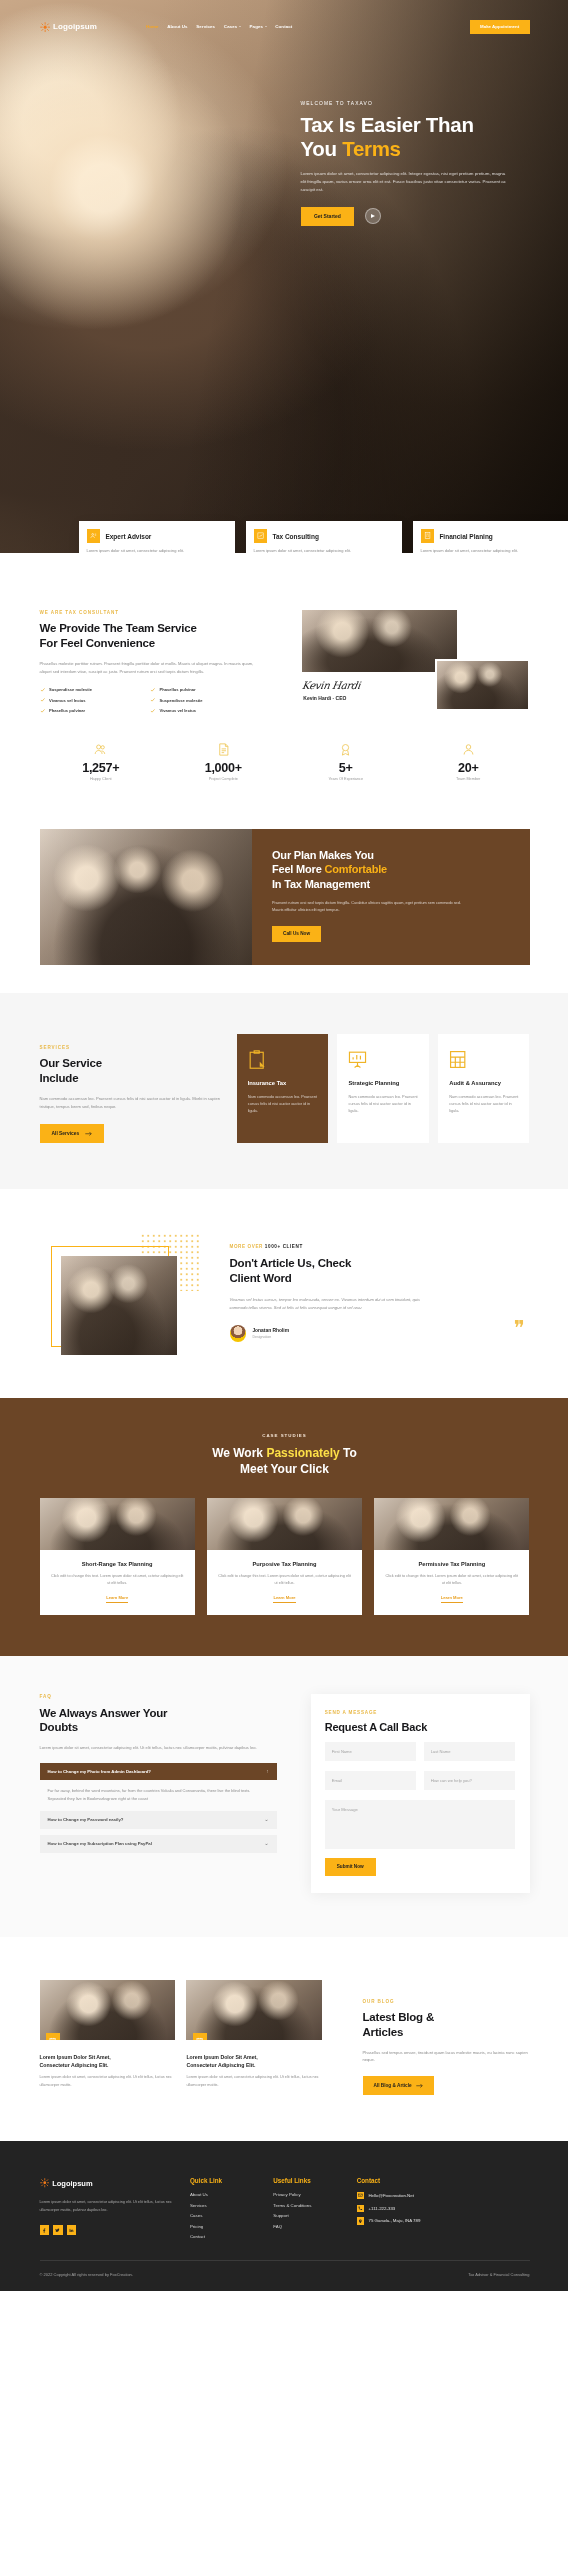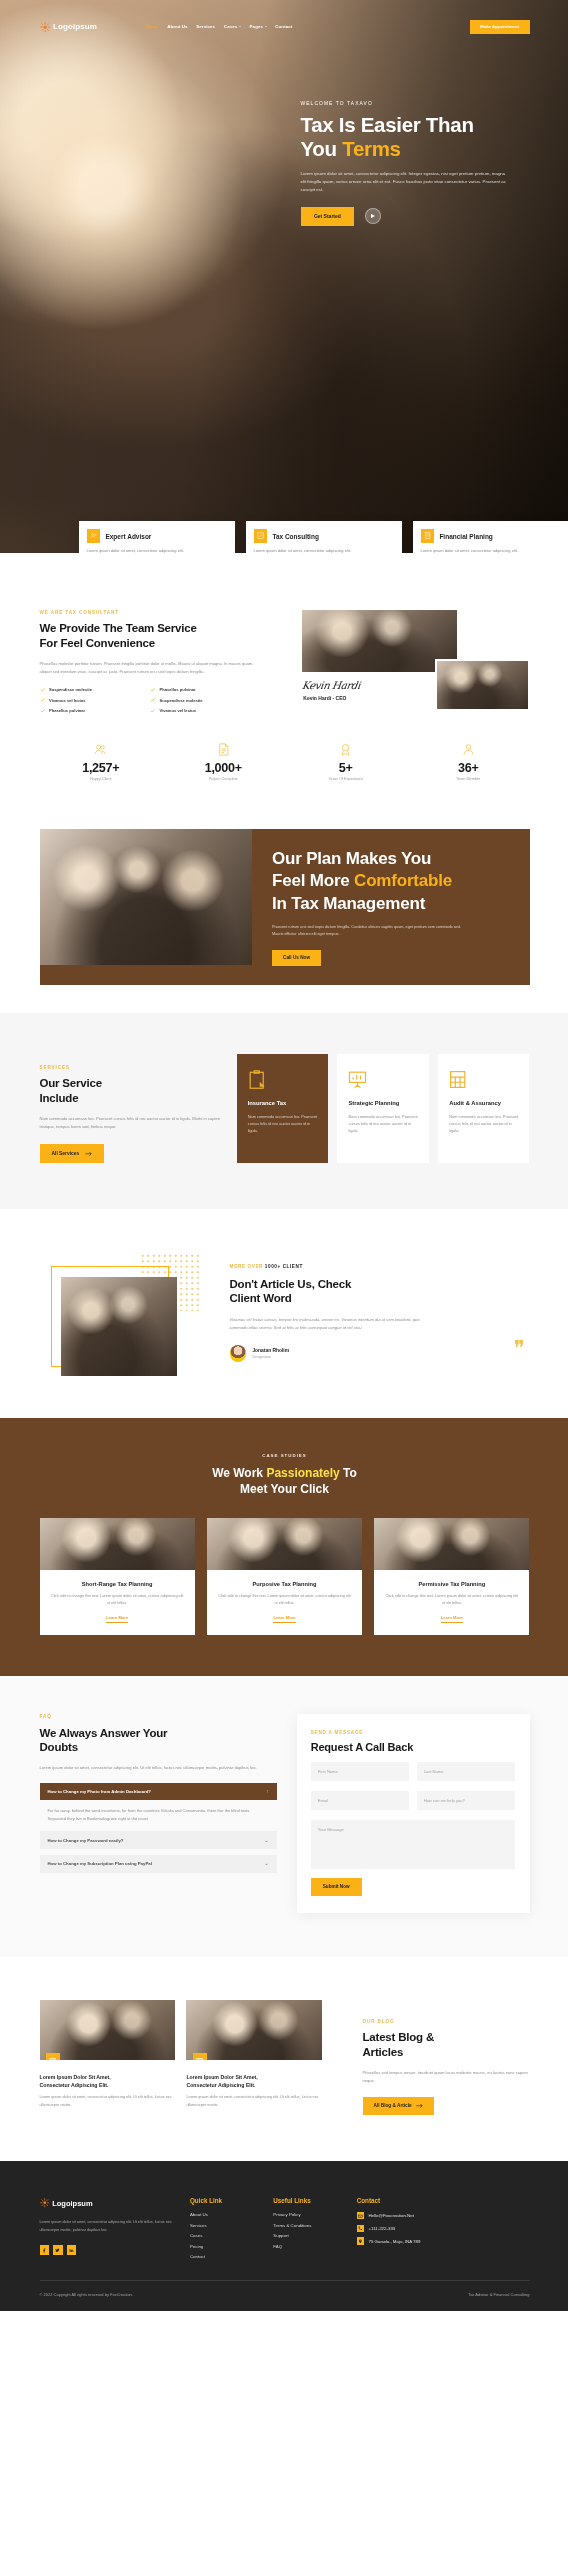--- a/index.html
+++ b/index.html
@@ -117,21 +117,21 @@
   
   .plan { width: 490px; margin: 27px auto 0; display: flex; background: #6b4526; }
   .plan-img { width: 212px; height: 136px; flex: 0 0 212px; background: linear-gradient(140deg,#d8cabb,#9d8875 40%,#5b4a3b); position: relative; overflow: hidden; }
   .plan-img:after{content:"";position:absolute;inset:0;background:
     radial-gradient(circle at 22% 36%, rgba(252,236,214,.85) 0 6%, rgba(0,0,0,0) 18%),
     radial-gradient(circle at 46% 30%, rgba(250,232,208,.8) 0 5%, rgba(0,0,0,0) 16%),
     radial-gradient(circle at 72% 38%, rgba(248,228,202,.8) 0 6%, rgba(0,0,0,0) 18%),
     radial-gradient(ellipse at 50% 88%, rgba(35,26,20,.75) 0 30%, rgba(0,0,0,0) 62%),
     linear-gradient(110deg, rgba(255,255,255,.1), rgba(0,0,0,.3));}
   .plan-body { flex: 1; padding: 19px 20.5px; }
-  .plan-title { color: #fff; font-size: 17px; line-height: 1.34; font-weight: 700; letter-spacing: -0.2px; }
+  .plan-title { color: #fff; font-size: 11px; line-height: 1.34; font-weight: 700; letter-spacing: -0.2px; }
   .plan-title .hl { color: #FBB216; }
   .plan-text { color: rgba(255,255,255,.72); font-size: 3.8px; line-height: 1.95; margin-top: 8px; width: 196px; }
   .plan-btn { margin-top: 11px; background: #FBB216; color: #1d1d1d; border: none; font-size: 4.7px; font-weight: 700; padding: 5.5px 11px; cursor: pointer; }
 
   
   .services { background: #f6f6f6; padding: 41px 0 46px; margin-top: 28.4px; }
   .services-grid { display: flex; gap: 14.2px; align-items: stretch; }
   .services-left { width: 183px; padding-top: 11px; }
   .services-left .h2 { margin-top: 6.3px; }
   .services-left .body-text { margin-top: 9.5px; }
@@ -178,21 +178,21 @@
     radial-gradient(circle at 30% 38%, rgba(252,236,214,.85) 0 8%, rgba(0,0,0,0) 22%),
     radial-gradient(circle at 62% 34%, rgba(250,232,208,.78) 0 7%, rgba(0,0,0,0) 20%),
     radial-gradient(ellipse at 50% 92%, rgba(34,26,20,.7) 0 30%, rgba(0,0,0,0) 62%);}
   .ccard-body { padding: 11px 9.5px 12.6px; text-align: center; }
   .ccard-title { font-size: 5.7px; font-weight: 700; color: #1d1d1d; }
   .ccard-text { font-size: 3.8px; line-height: 1.85; color: #8e8e8e; margin-top: 6.3px; }
   .ccard-link { display: inline-block; margin-top: 8px; font-size: 4.1px; font-weight: 700; color: #E9A020; border-bottom: 0.8px solid #E9A020; padding-bottom: 1.6px; cursor: pointer; }
 
   
   .faq-sec { background: #fafafa; padding: 38px 0 44px; }
-  .faq-grid { display: flex; gap: 20px; align-items: flex-start; }
+  .faq-grid { display: flex; gap: 34px; align-items: flex-start; }
   .faq-left { width: 237px; }
   .faq-left .h2 { margin-top: 6.3px; }
   .faq-left .body-text { margin-top: 8.7px; width: 223px; }
   .faq-list { margin-top: 11px; display: flex; flex-direction: column; gap: 6.3px; }
   .faq-item { }
   .faq-q { display: flex; align-items: center; justify-content: space-between; padding: 6.3px 8px; font-size: 4.3px; font-weight: 700; background: #f0f0f0; color: #4a4a4a; cursor: pointer; }
   .faq-item.open .faq-q { background: #6b4526; color: #fff; }
   .faq-a { font-size: 4px; line-height: 2; color: #8c8c8c; padding: 7.1px 8px 1.6px; }
   .faq-chev { font-size: 4.7px; opacity: .75; }
 
@@ -449,21 +449,21 @@
           <div class="stat-num">5+</div>
           <div class="stat-label">Years Of Experiance</div>
         </div>
         <div class="stat">
           <div class="stat-icon">
             <svg width="15" height="15" viewBox="0 0 24 24" fill="none" stroke="#EFC85C" stroke-width="1.4">
                 <circle cx="12" cy="8" r="3.6"></circle>
                 <path d="M5 20c0-3.8 3.1-6.6 7-6.6s7 2.8 7 6.6"></path>
               </svg>
           </div>
-          <div class="stat-num">36+</div>
+          <div class="stat-num">20+</div>
           <div class="stat-label">Team Member</div>
         </div>
       </div>
     </div>
   </section>
 
   <section>
     <div class="plan">
       <div class="plan-img"></div>
       <div class="plan-body">

